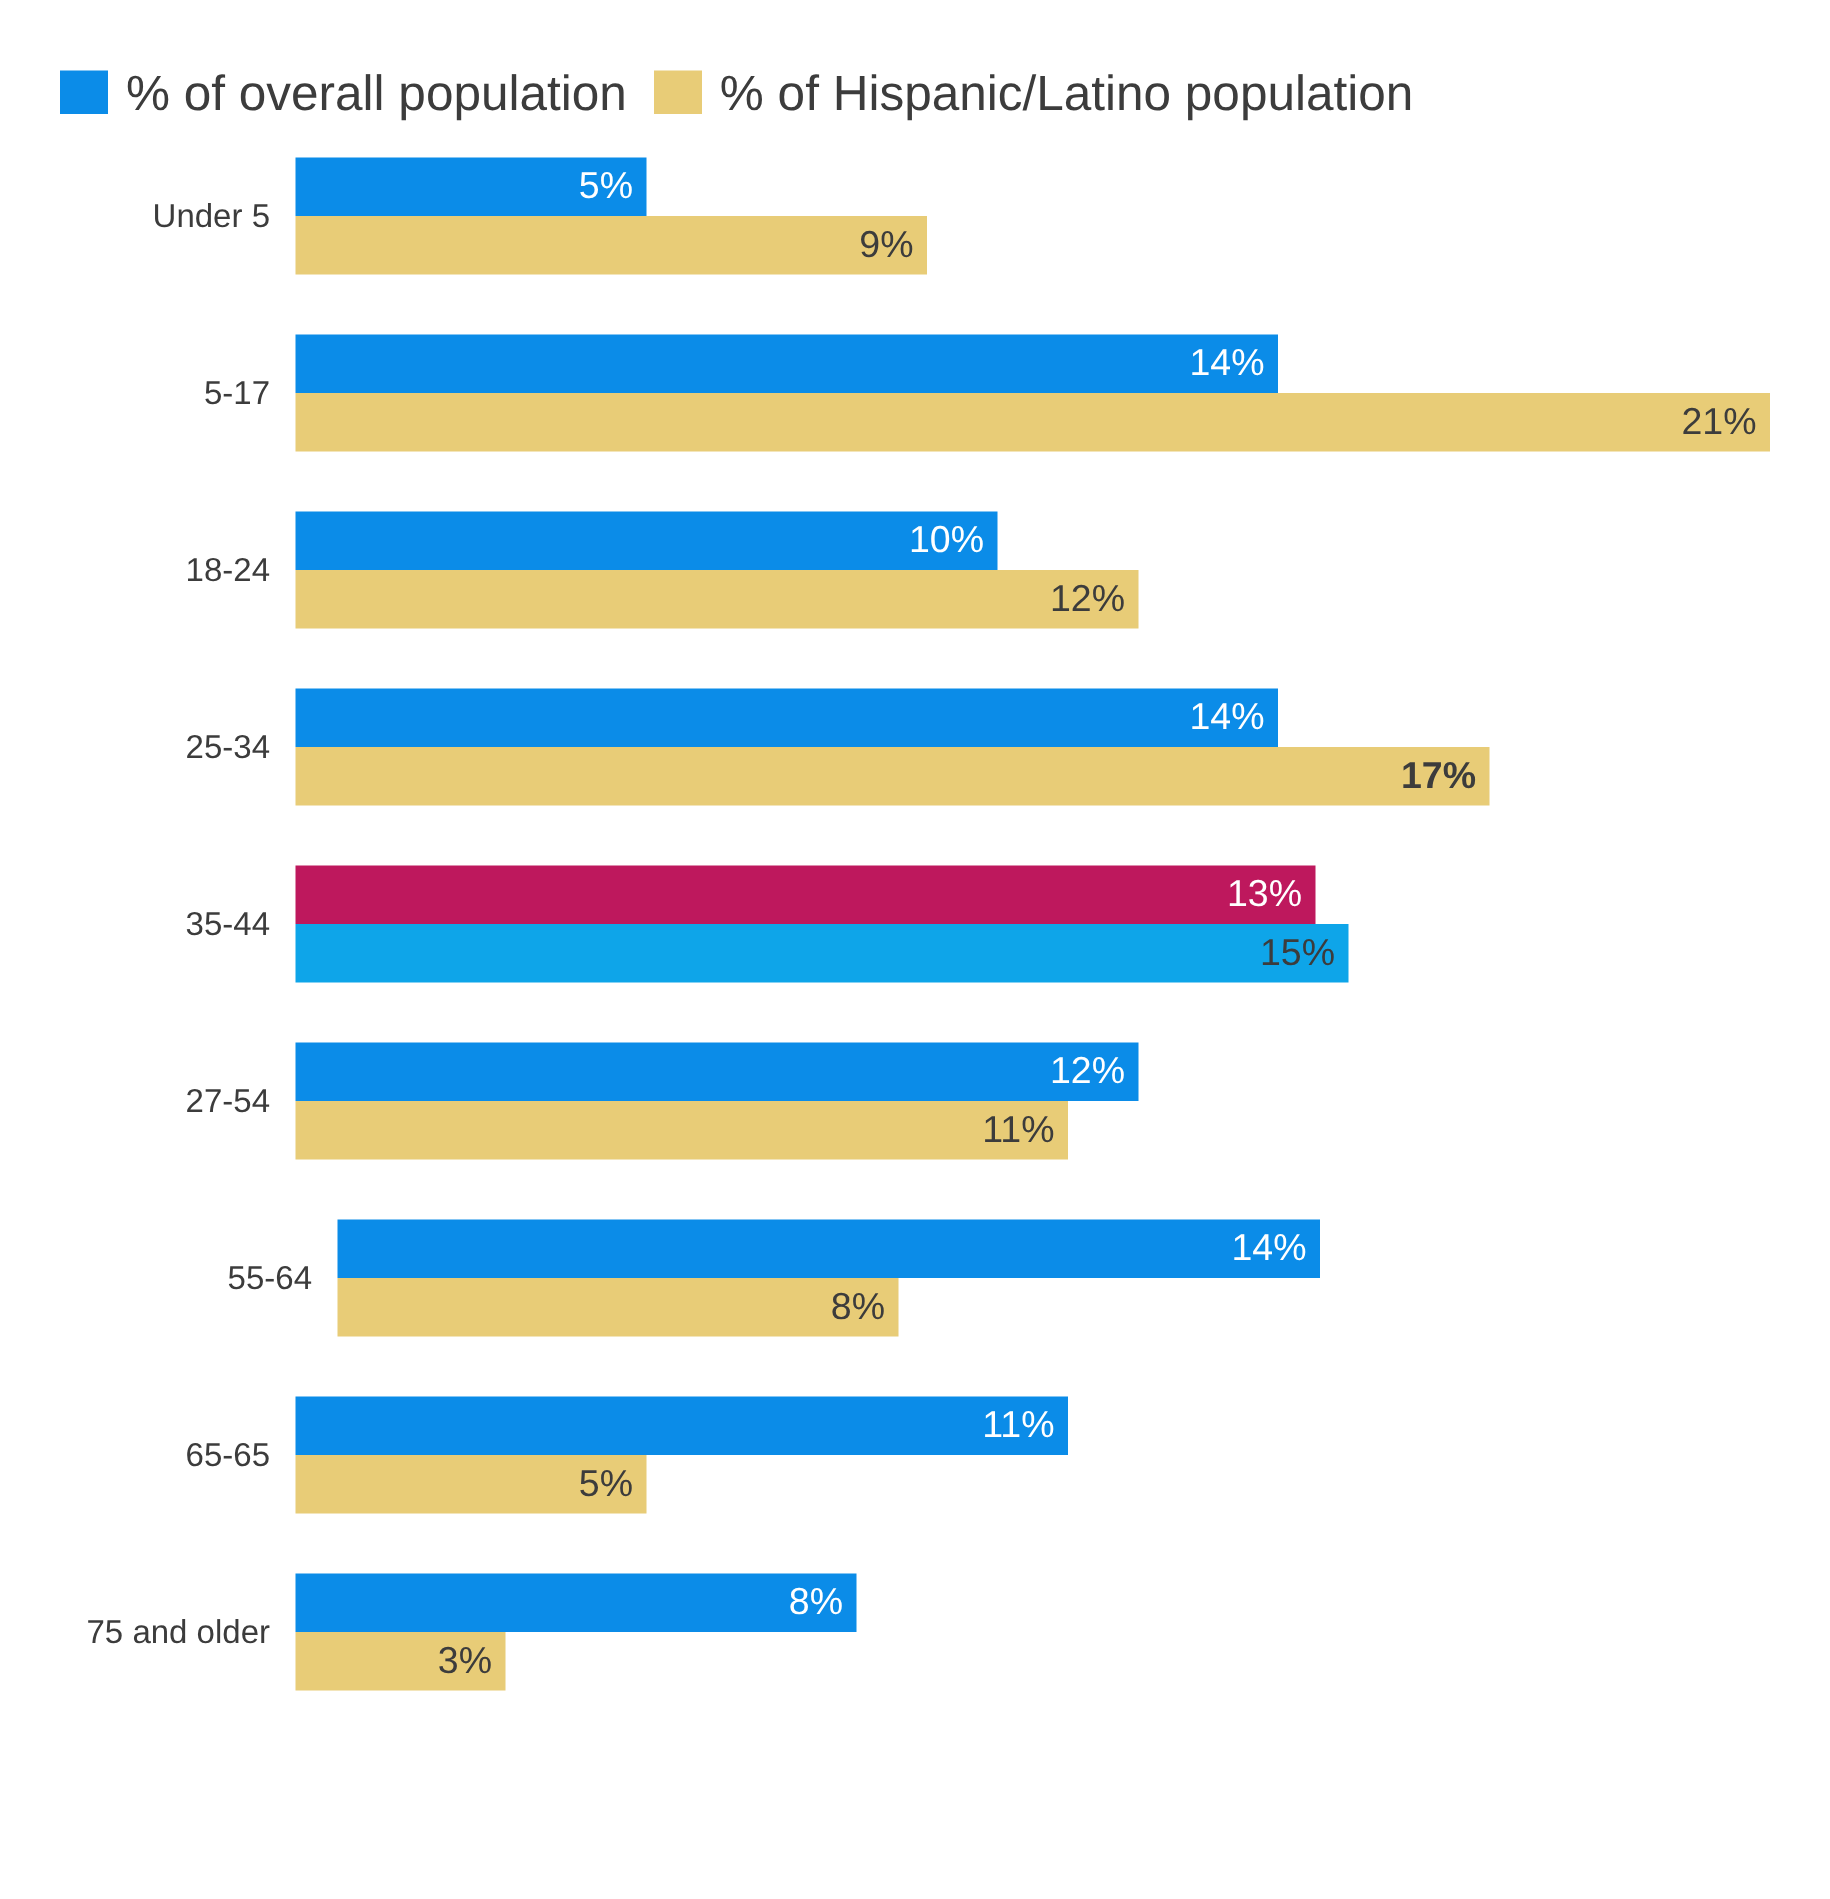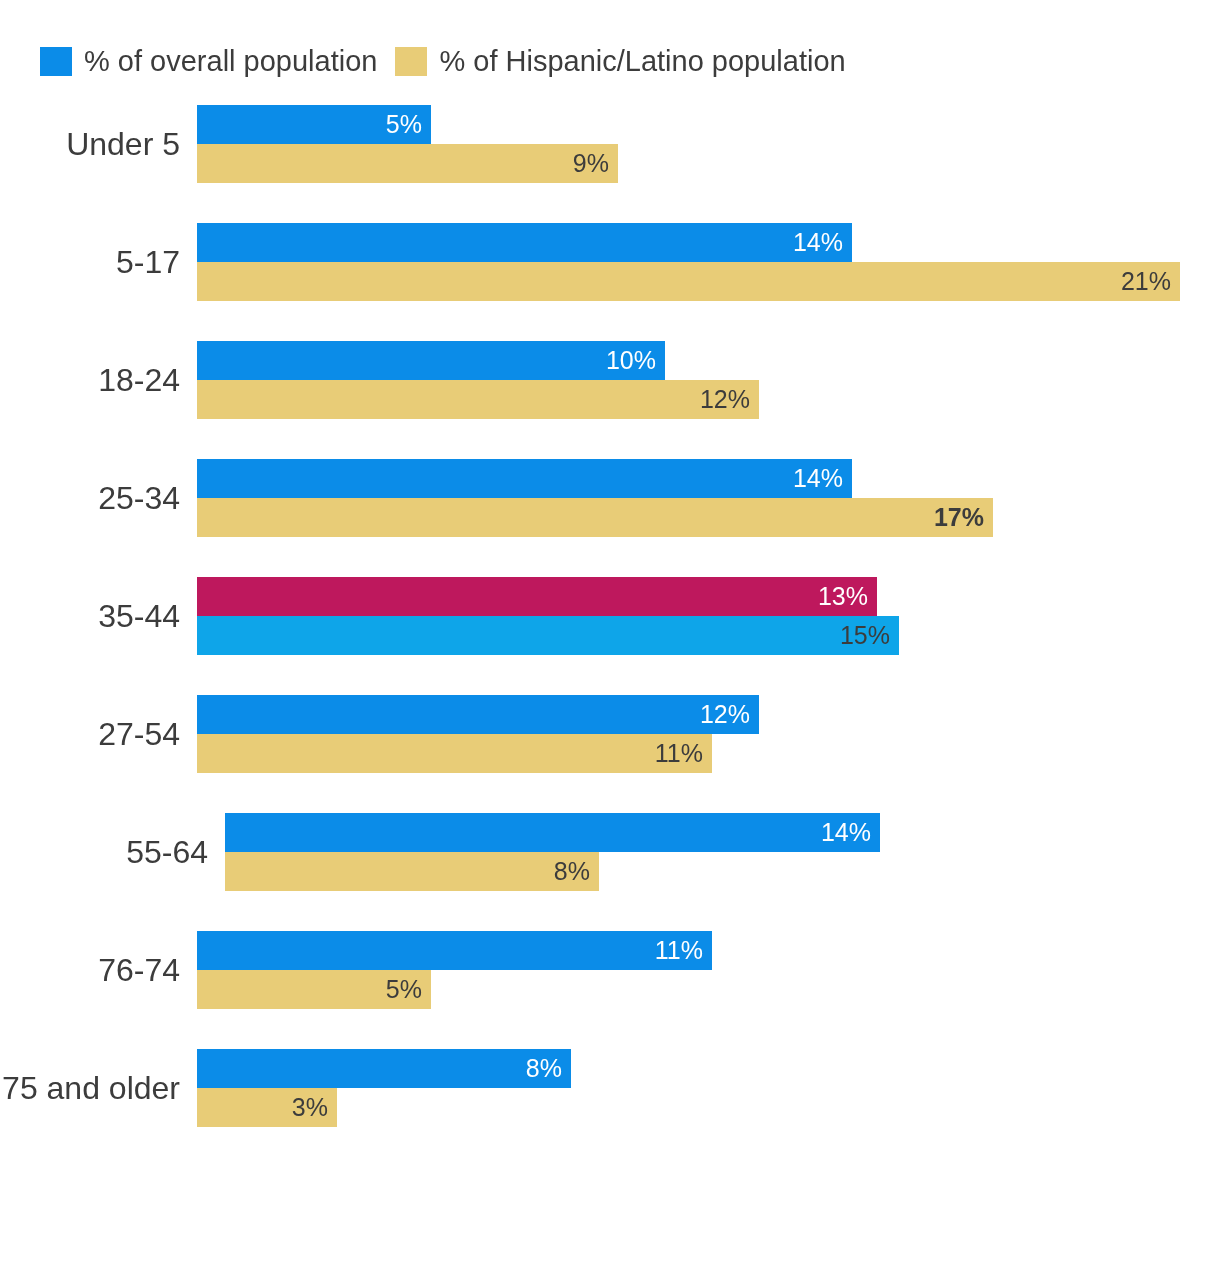--- a/index.html
+++ b/index.html
@@ -34,21 +34,21 @@
   .legend-item + .legend-item {
     margin-left: 18px;
   }
   .legend-swatch {
     width: 32px;
     height: 29px;
     flex: 0 0 auto;
   }
   .legend-label {
     margin-left: 12px;
-    font-size: 29px;
+    font-size: 33px;
     line-height: 29px;
     color: #3c3c3c;
     white-space: nowrap;
   }
 
   
   #plot {
     position: absolute;
     left: 0;
     top: 0;
@@ -63,21 +63,21 @@
   }
   .cat-label {
     position: absolute;
     left: 0;
     top: 0;
     width: 180px;
     height: 78px;
     display: flex;
     align-items: center;
     justify-content: flex-end;
-    font-size: 32px;
+    font-size: 22px;
     color: #3c3c3c;
     white-space: nowrap;
   }
   .bar-stack {
     position: absolute;
     left: 197px;
     top: 0;
     height: 78px;
   }
   .bar {
@@ -196,21 +196,21 @@
       <div class="bar-stack" style="left: 197px;">
         <div class="bar primary" style="width: 655px; background: rgb(11, 140, 232);">
           <span class="bar-value">14%</span>
         </div>
         <div class="bar secondary" style="width: 374px; background: rgb(232, 204, 119);">
           <span class="bar-value">8%</span>
         </div>
       </div>
     </div>
     <div class="group" style="top: 931px;">
-      <div class="cat-label" style="width: 180px;">76-74</div>
+      <div class="cat-label" style="width: 180px;">65-65</div>
       <div class="bar-stack" style="left: 197px;">
         <div class="bar primary" style="width: 515px; background: rgb(11, 140, 232);">
           <span class="bar-value">11%</span>
         </div>
         <div class="bar secondary" style="width: 234px; background: rgb(232, 204, 119);">
           <span class="bar-value">5%</span>
         </div>
       </div>
     </div>
     <div class="group" style="top: 1049px;">

